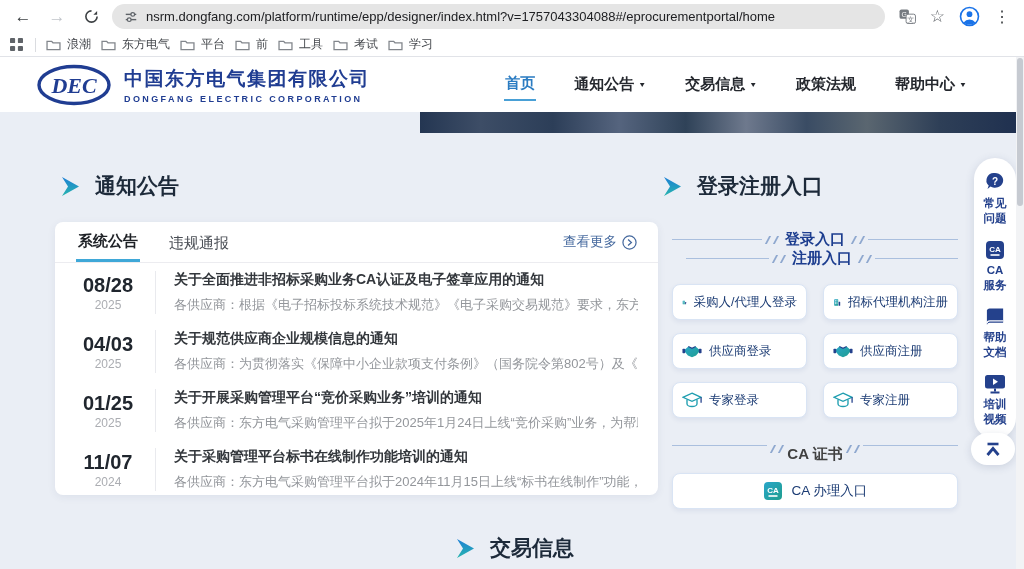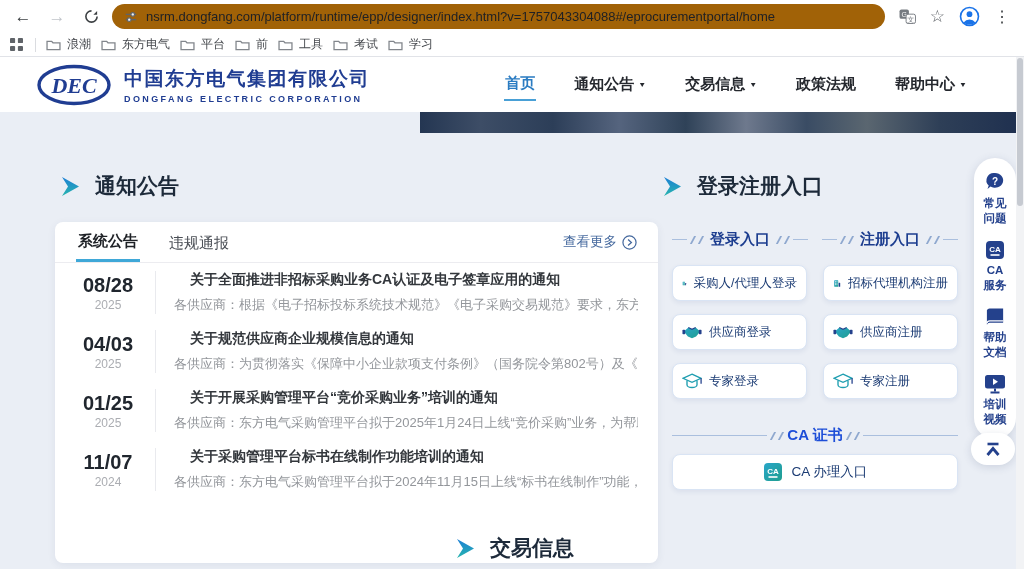--- a/index.html
+++ b/index.html
@@ -7,21 +7,21 @@
   #screen {
     position:relative; width:1024px; height:569px; overflow:hidden;
     background:#eaeef5; font-family:"Liberation Sans", sans-serif;
   }
   
   .chrome { position:absolute; top:0; left:0; right:0; height:57px; background:#fff; border-bottom:1px solid #e1e3e8; }
   .row1 { height:33px; display:flex; align-items:center; padding:0 10px; }
   .navbtn { width:26px; height:26px; display:flex; align-items:center; justify-content:center;
             font-size:17px; color:#3c4043; border-radius:50%; margin-right:8px; cursor:pointer; }
   .navbtn.disabled { color:#c0c4ca; }
-  .omnibox { flex:1; max-width:778px; height:25px; background:#a16207; border-radius:13px;
+  .omnibox { flex:1; max-width:778px; height:25px; background:#e5e5e5; border-radius:13px;
              display:flex; align-items:center; padding:0 12px; gap:8px; margin-right:14px; }
   .omnibox .url { font-size:13px; color:#202124; white-space:nowrap; overflow:hidden; }
   .chromeicons { display:flex; align-items:center; gap:14px; margin-left:auto; padding-right:4px; }
   .cicon { color:#5f6368; font-size:15px; display:flex; align-items:center; cursor:pointer; }
   .row2 { height:23px; display:flex; align-items:center; padding:0 10px; gap:10px; }
   .bmk { display:flex; align-items:center; gap:6px; font-size:12px; color:#45484d; cursor:pointer; }
   .appsgrid { margin-right:2px; }
   .bdiv { width:1px; height:14px; background:#dadce0; }
   
   .siteheader { position:absolute; top:57px; left:0; right:0; height:55px; background:#fff; }
@@ -38,45 +38,45 @@
     background:linear-gradient(90deg,#243652 0%,#3d4d66 10%,#2c3e58 22%,#55647e 33%,#2f4258 44%,#6e798d 54%,#3a4c64 64%,#5a6670 74%,#2e3f57 86%,#1e2f4f 100%); }
   .ticker { position:absolute; top:112px; left:0; width:508px; height:31px;
     background:linear-gradient(90deg,#2e96a0,#4cc39e); clip-path:polygon(0 0,100% 0,calc(100% - 16px) 100%,0 100%);
     display:flex; align-items:center; gap:10px; padding-left:20px; color:#fff; font-size:13px; }
   .spkwrap { position:relative; display:flex; }
   .reddot { position:absolute; top:-3px; right:-4px; width:6px; height:6px; border-radius:50%; background:#e5403b; }
   
   .sectitle { position:absolute; display:flex; align-items:center; gap:14px;
               font-size:21px; font-weight:bold; color:#1d2a3a; }
   
-  .card { position:absolute; left:55px; top:222px; width:603px; height:341px; background:#fff;
+  .card { position:absolute; left:55px; top:222px; width:603px; height:273px; background:#fff;
           border-radius:8px; box-shadow:0 2px 8px rgba(40,60,100,.07); }
   .tabs { display:flex; align-items:center; height:41px; padding:0 21px; border-bottom:1px solid #ececf0; }
   .tab { margin-right:27px; font-size:15px; color:#4a4e55; padding:10px 2px 8px; cursor:pointer; }
   .tab.active { color:#1e2126; font-weight:bold; border-bottom:3px solid #3fa8d8; }
   .more { margin-left:auto; display:flex; align-items:center; gap:5px; color:#45699e; font-size:13.5px; cursor:pointer; }
   .nrow { display:flex; align-items:center; height:59px; padding:0 20px; cursor:pointer; }
   .ndate { width:66px; text-align:center; flex-shrink:0; }
   .md { font-size:20px; color:#20262e; font-weight:600; }
   .yr { font-size:12px; color:#abadb2; margin-top:1px; }
   .ncontent { border-left:1px solid #e9eaee; padding-left:18px; margin-left:14px; min-width:0; }
-  .ntitle { font-size:14px; font-weight:bold; color:#33373c; margin-bottom:7px; white-space:nowrap; overflow:hidden;margin-left:16px; }
+  .ntitle { font-size:14px; font-weight:bold; color:#33373c; margin-bottom:7px; white-space:nowrap; overflow:hidden; }
   .ndesc { font-size:13px; color:#93969b; white-space:nowrap; overflow:hidden; }
   
   .loginpanel { position:absolute; left:672px; top:230px; width:286px; }
-  .entryheaders { display:flex; }
+  .entryheaders { display:flex;flex-direction:column; }
   .colhead { flex:1; display:flex; align-items:center; gap:4px; font-size:15px; font-weight:bold; color:#1c3d8f; }
   .colhead .lbl { margin:0 3px; }
   .hl { height:1px; background:#aabfde; flex:1; }
   .tick { width:2px; height:8px; background:#8fa8cf; transform:skewX(-28deg); margin:0 1px; }
   .btngrid { display:grid; grid-template-columns:135px 135px; column-gap:16px; row-gap:13px; margin-top:16px; }
   .entrybtn { height:36px; background:#fff; border:1px solid #d9e4f4; border-radius:8px;
               display:flex; align-items:center; gap:7px; padding:0 9px; font-size:12.5px; color:#1c3c74;
               box-shadow:0 2px 5px rgba(40,70,130,.08); cursor:pointer; white-space:nowrap; }
-  .cahead { display:flex; align-items:center; gap:4px; font-size:15px; font-weight:bold; color:#1d4ed8; margin-top:27px; }
+  .cahead { display:flex; align-items:flex-start; gap:4px; font-size:15px; font-weight:bold; color:#404040; margin-top:27px; }
   .cabtn { margin-top:9px; width:286px; height:36px; background:#fff; border:1px solid #d9e4f4; border-radius:8px;
            display:flex; align-items:center; justify-content:center; gap:9px; font-size:13.5px; color:#1c3c74;
            box-shadow:0 2px 5px rgba(40,70,130,.08); cursor:pointer; }
   
   .floatbar { position:absolute; right:8px; top:158px; width:42px; background:#fff; border-radius:21px;
               box-shadow:0 2px 10px rgba(50,70,110,.16); display:flex; flex-direction:column; align-items:center;
               padding:13px 0 12px; gap:14px; }
   .fitem { display:flex; flex-direction:column; align-items:center; gap:3px; cursor:pointer; }
   .flbl { font-size:11.5px; line-height:1.3; font-weight:600; color:#24418c; text-align:center; }
   .backtop { position:absolute; right:9px; top:433px; width:44px; height:32px; background:#fff; border-radius:16px;

